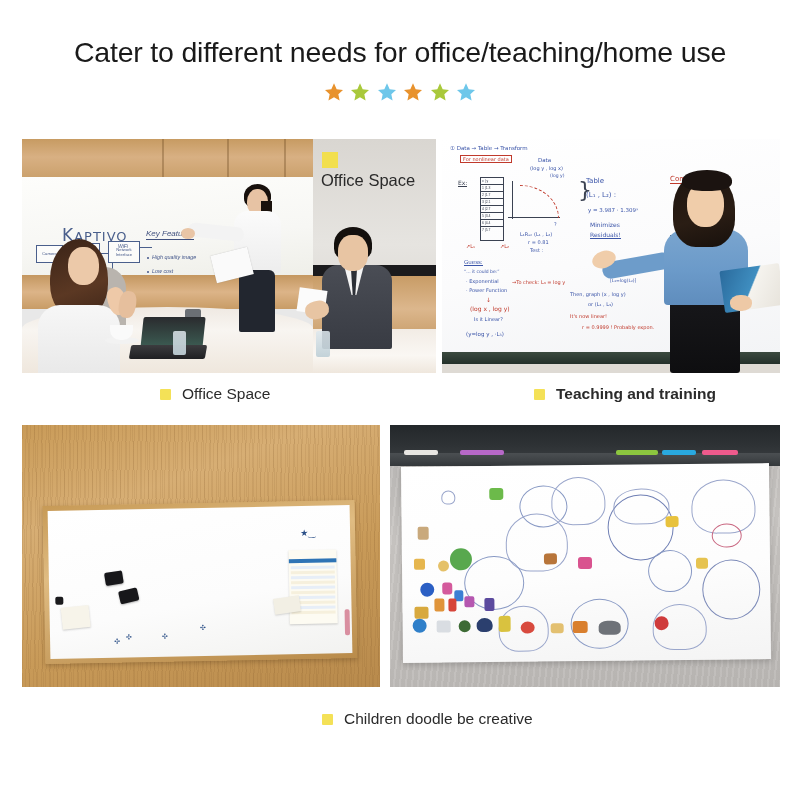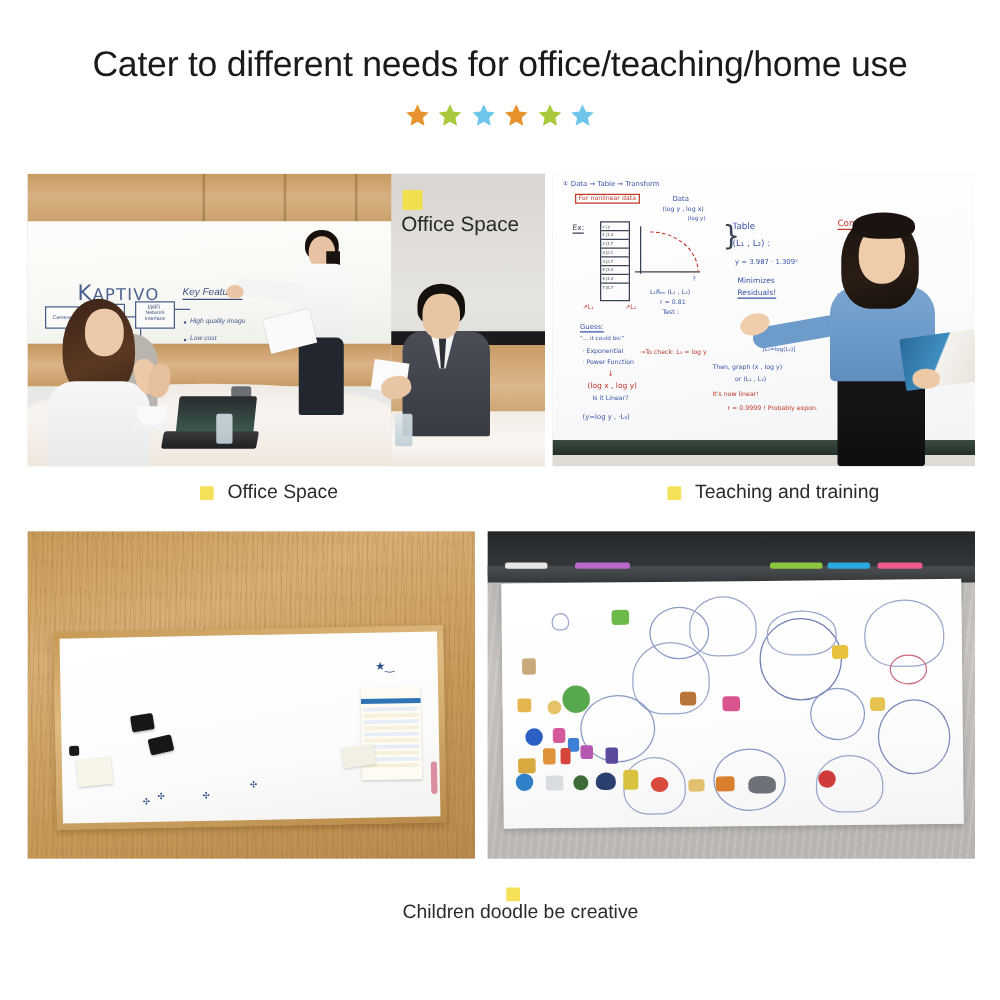--- a/index.html
+++ b/index.html
@@ -233,22 +233,22 @@
   .p4-marker{position:absolute;height:5px;border-radius:2px;top:25px;}
   .p4-board{position:absolute;left:12px;top:40px;width:368px;height:196px;
     background:linear-gradient(175deg,#ffffff 0%,#fdfdfd 55%,#f4f4f4 100%);
     transform:rotate(-0.6deg);box-shadow:0 2px 6px rgba(0,0,0,.2);}
   .dd{position:absolute;border:1px solid #8899c4;border-radius:50%;background:transparent;}
   .dd2{position:absolute;border:1px solid #9aa6cb;border-radius:50% 50% 40% 40%;}
   .sticker{position:absolute;border-radius:50%;}
 
   
   #cap1{left:160px;top:385px;}
-  #cap2{left:534px;top:385px;}
-  #cap3{left:322px;top:710px;flex-direction:column;}
+  #cap2{left:534px;top:385px;font-weight:bold;}
+  #cap3{left:322px;top:710px;}
 </style>
 </head>
 <body>
 
 <div class="page">
 
   <div class="headline">Cater to different needs for office/teaching/home use</div>
 
   <div class="stars">
     <span class="star">

